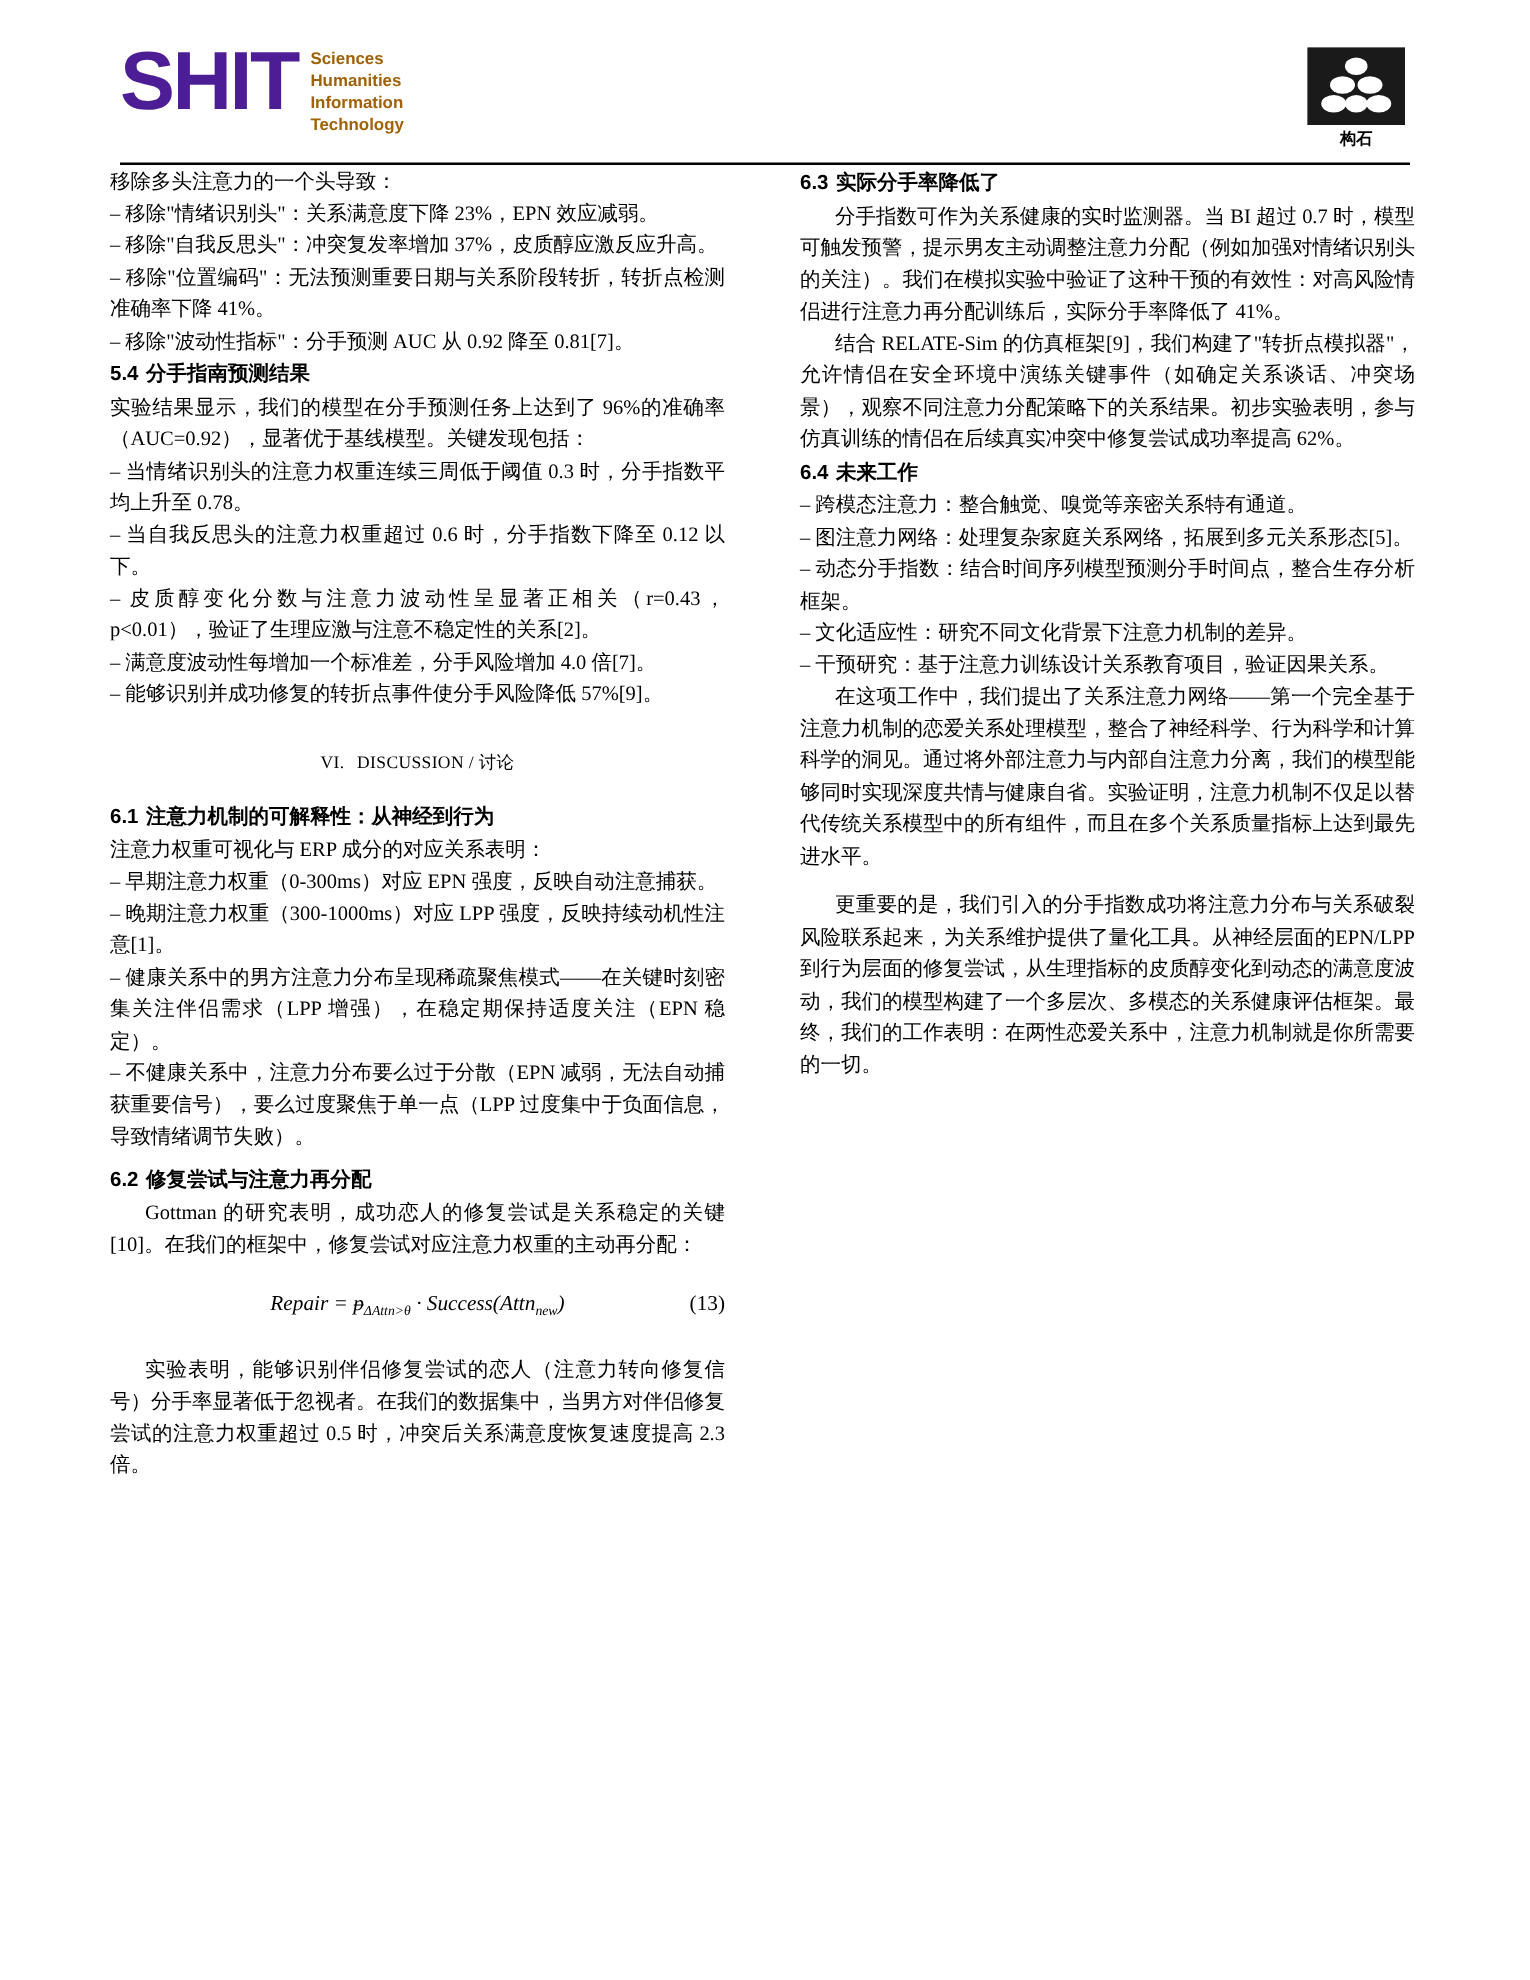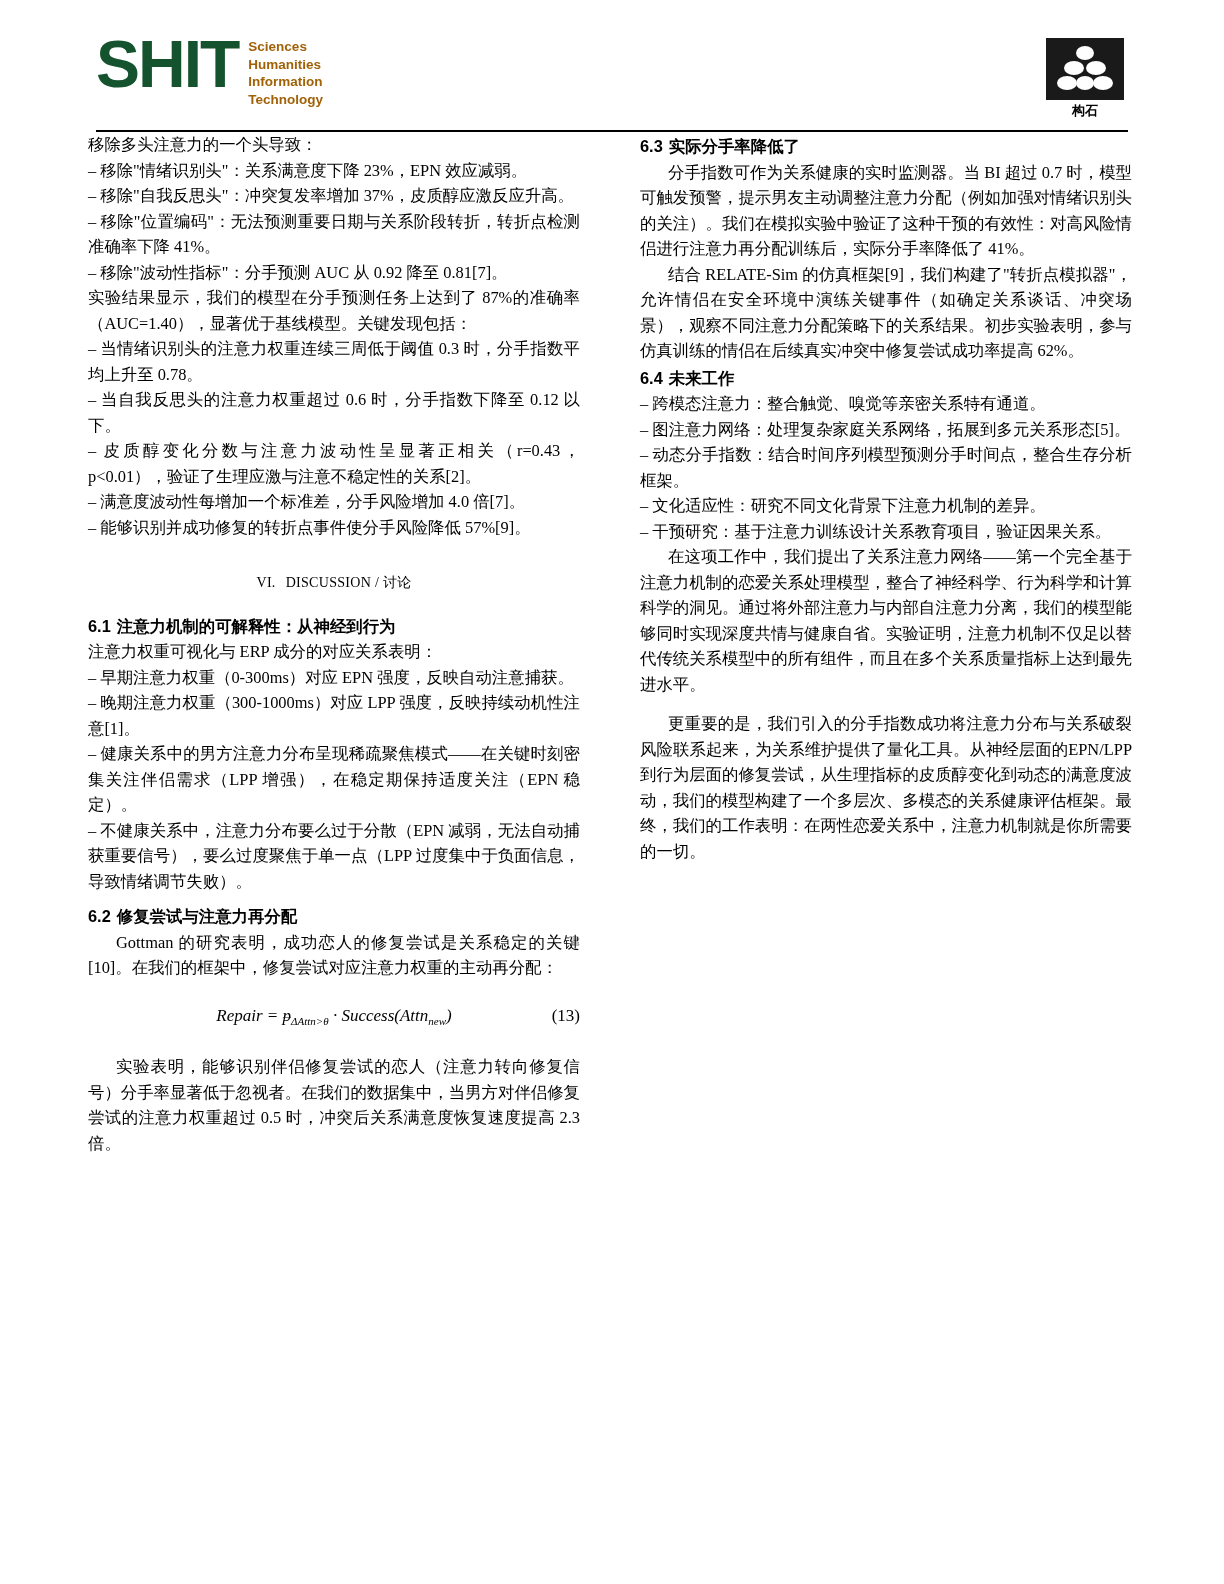--- a/index.html
+++ b/index.html
@@ -31,21 +31,21 @@
     top: 0;
     display: flex;
     align-items: flex-start;
   }
   .logo-main {
     font-family: "Liberation Sans", sans-serif;
     font-weight: bold;
     font-size: 66px;
     letter-spacing: -2px;
     line-height: 68px;
-    color: #14532d;
+    color: #4c1d95;
   }
   .logo-sub {
     margin-left: 10px;
     margin-top: 8px;
     font-family: "Liberation Sans", sans-serif;
     font-weight: bold;
     font-size: 13.5px;
     line-height: 17.5px;
     color: #a16207;
   }
@@ -166,21 +166,24 @@
   <div class="rule"></div>
 
   <div class="col col-left">
 
     <p class="para">移除多头注意力的一个头导致：</p>
     <p class="para">– 移除"情绪识别头"：关系满意度下降 23%，EPN 效应减弱。</p>
     <p class="para">– 移除"自我反思头"：冲突复发率增加 37%，皮质醇应激反应升高。</p>
     <p class="para">– 移除"位置编码"：无法预测重要日期与关系阶段转折，转折点检测准确率下降 41%。</p>
     <p class="para">– 移除"波动性指标"：分手预测 AUC 从 0.92 降至 0.81[7]。</p>
 
-    <p class="para">实验结果显示，我们的模型在分手预测任务上达到了 87%的准确率（AUC=1.40），显著优于基线模型。关键发现包括：</p>
+    <div class="sec-head">
+      <span class="sec-head-num">5.4</span><span>分手指南预测结果</span>
+    </div>
+    <p class="para">实验结果显示，我们的模型在分手预测任务上达到了 96%的准确率（AUC=0.92），显著优于基线模型。关键发现包括：</p>
     <p class="para">– 当情绪识别头的注意力权重连续三周低于阈值 0.3 时，分手指数平均上升至 0.78。</p>
     <p class="para">– 当自我反思头的注意力权重超过 0.6 时，分手指数下降至 0.12 以下。</p>
     <p class="para">– 皮质醇变化分数与注意力波动性呈显著正相关（r=0.43，p&lt;0.01），验证了生理应激与注意不稳定性的关系[2]。</p>
     <p class="para">– 满意度波动性每增加一个标准差，分手风险增加 4.0 倍[7]。</p>
     <p class="para">– 能够识别并成功修复的转折点事件使分手风险降低 57%[9]。</p>
 
     <div class="centered-head">
       <span class="roman">VI.</span><span>DISCUSSION / 讨论</span>
     </div>
 

